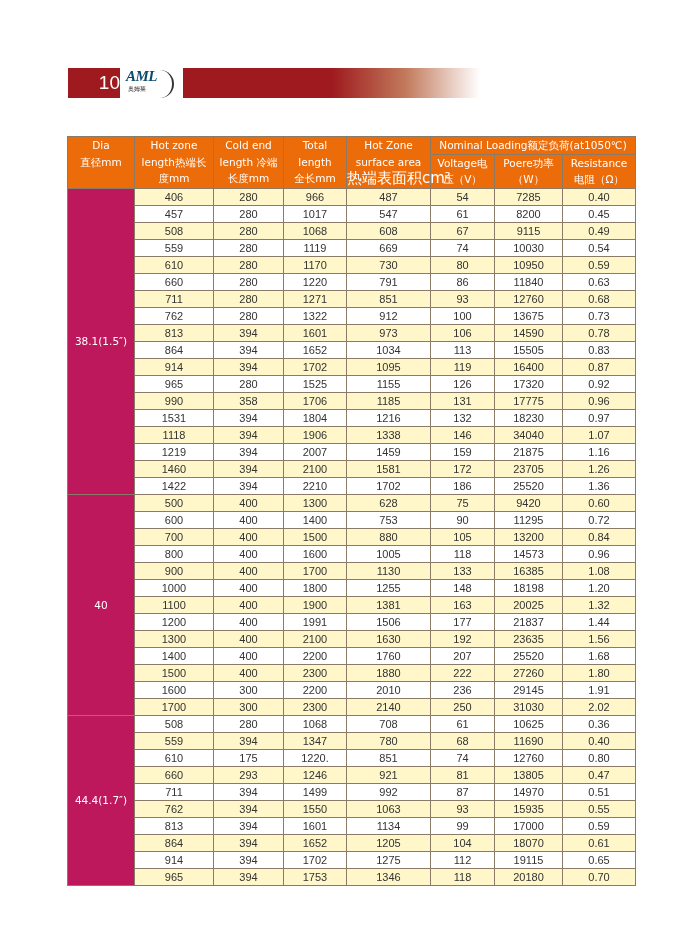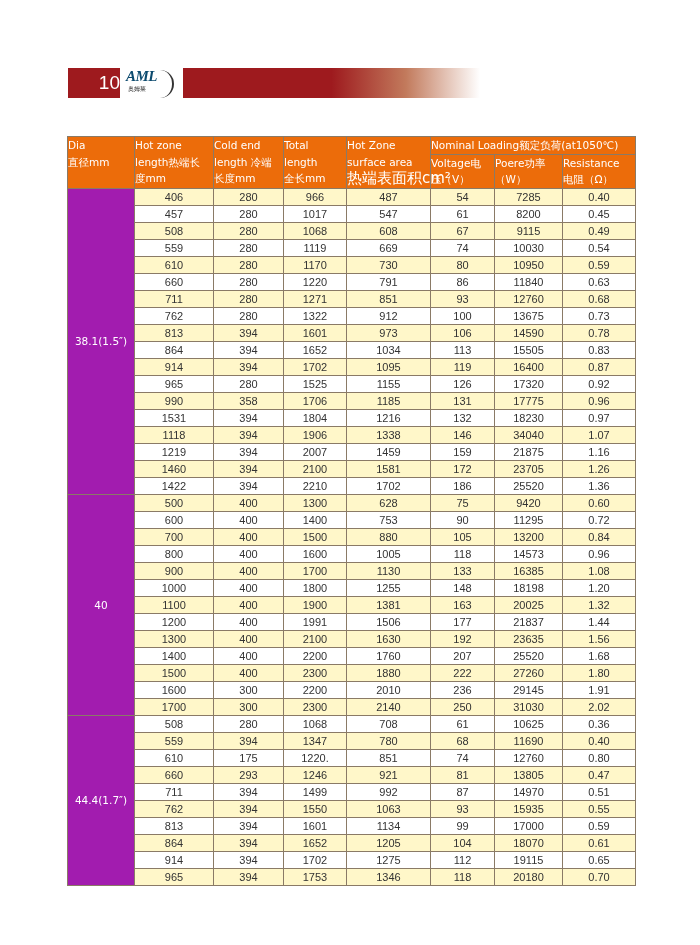--- a/index.html
+++ b/index.html
@@ -12,24 +12,24 @@
                font-weight:bold; font-size:15px; color:#0c4a6e; letter-spacing:-0.5px; }
   .logo-sub { position:absolute; left:4px; top:17px; font-size:6px; color:#333; font-family:"DejaVu Sans", sans-serif; }
   .logo-arc { position:absolute; left:34px; top:2px; width:14px; height:28px; border-right:2px solid #333;
               border-radius:0 16px 16px 0; }
   .banner { position:absolute; left:183px; top:68px; width:297px; height:30px;
             background:linear-gradient(to right, #9e1a1e 0%, #9e1a1e 50%, #c27a5c 75%, #ffffff 100%); }
 
   table.spec { position:absolute; left:67px; top:136px; width:568px; border-collapse:collapse;
                table-layout:fixed; font-size:10.5px; }
   table.spec td, table.spec th { border:1px solid #8a7a66; padding:0; }
-  th.h { background:#ec6c0a; color:#fff; font-weight:normal; text-align:left; vertical-align:top;
+  th.h { background:#ec6c0a; color:#fff; font-weight:normal; text-align:center; vertical-align:top;
          padding:1px 0 0 4px; line-height:16.5px; font-size:10.5px; }
   th.h2 { height:16px; }
-  td.dia { background:#a21caf; color:#fff; text-align:center; vertical-align:middle; font-size:10.5px; }
+  td.dia { background:#be185d; color:#fff; text-align:center; vertical-align:middle; font-size:10.5px; }
   td.c { text-align:center; height:16px; line-height:16px; color:#333; font-family:"Liberation Sans", sans-serif; font-size:11px; }
   tr.y td.c { background:#fff7c9; }
   tr.w td.c { background:#ffffff; }
 </style>
 </head>
 <body>
 
 <div class="page-num">10</div>
 <div class="logo">
   <span class="logo-text">AML</span>

